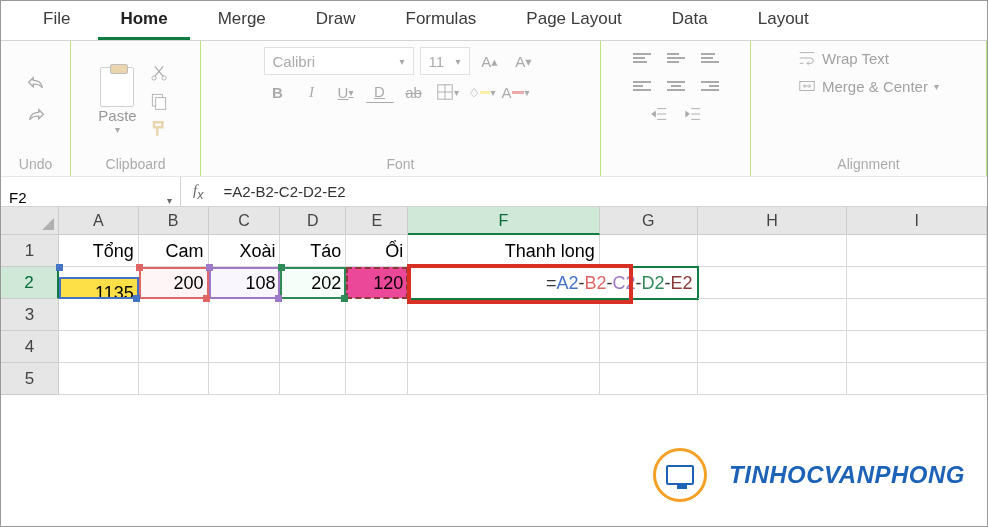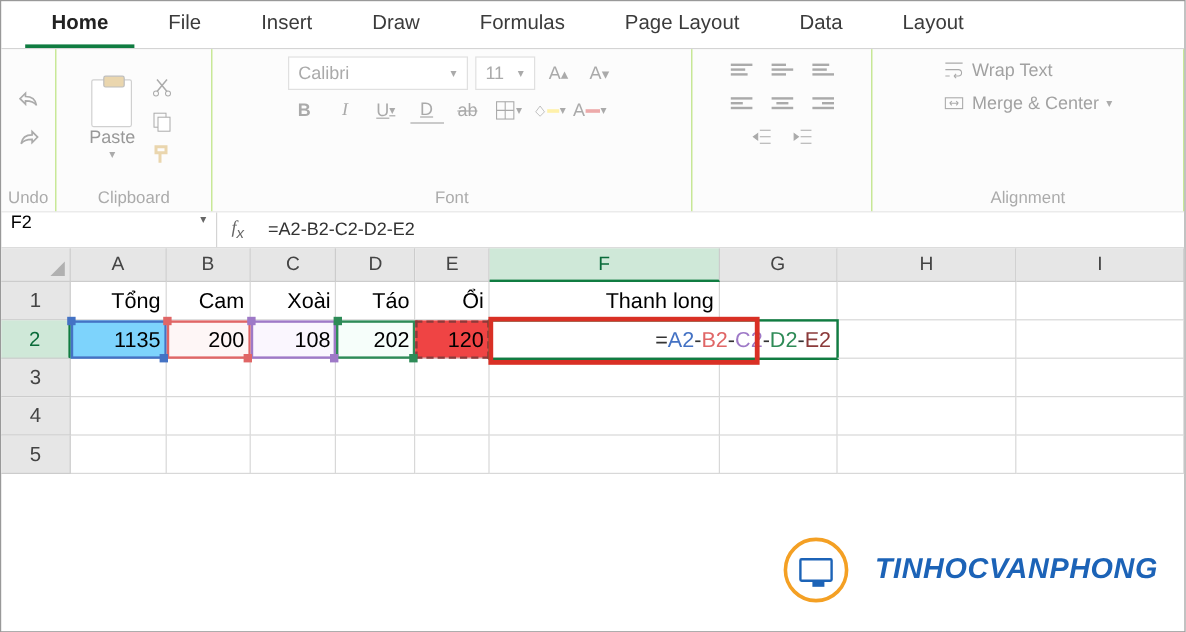--- a/index.html
+++ b/index.html
@@ -36,21 +36,21 @@
 .tool.i { font-style: italic; font-family: Georgia, serif; }
 .tool.u { text-decoration: underline; }
 .underline-bar { width: 16px; height: 3px; }
 .align-ic { display: flex; flex-direction: column; gap: 2px; }
 .align-ic span { display: block; width: 18px; height: 2px; background: #666; }
 
 .wrap-text-btn, .merge-btn { display: flex; align-items: center; gap: 6px; font-size: 15px; color: #555; padding: 2px 6px; }
 
 
 .formula-bar { display: flex; height: 30px; border-bottom: 1px solid #d4d4d4; align-items: center; font-size: 15px; }
-.name-box { width: 180px; border-right: 1px solid #d4d4d4; padding: 0 8px; display: flex; justify-content: space-between; align-items: flex-start; height: 100%; }
+.name-box { width: 180px; border-right: 1px solid #d4d4d4; padding: 0 8px; display: flex; justify-content: space-between; align-items: flex-end; height: 100%; }
 .fx { padding: 0 12px; font-style: italic; color: #666; font-family: Georgia, serif; }
 .formula-input { flex: 1; padding: 0 8px; color: #333; }
 
 
 .grid { position: relative; }
 .col-headers { display: flex; height: 28px; }
 .corner { width: 58px; height: 28px; background: #e6e6e6; border-right: 1px solid #ccc; border-bottom: 1px solid #ccc; position: relative; }
 .corner::after { content:""; position:absolute; right:4px; bottom:4px; border-left:12px solid transparent; border-bottom:12px solid #b0b0b0; }
 .ch { background: #e6e6e6; border-right: 1px solid #ccc; border-bottom: 1px solid #ccc; text-align: center; font-size: 16px; color: #444; line-height: 28px; }
 .ch.sel { background: #cfe8d8; color: #0a6b3a; border-bottom: 2px solid #107c41; }
@@ -59,25 +59,25 @@
 .rh { width: 58px; background: #e6e6e6; border-right: 1px solid #ccc; border-bottom: 1px solid #ccc; text-align: center; font-size: 17px; color: #444; line-height: 32px; }
 .rh.sel { background: #cfe8d8; color: #0a6b3a; border-right: 2px solid #107c41; }
 .cell { border-right: 1px solid #d8d8d8; border-bottom: 1px solid #d8d8d8; font-size: 18px; padding: 2px 4px; line-height: 28px; white-space: nowrap; overflow: visible; text-align: right; }
 .cell.r { text-align: right; }
 
 
 .cA { width: 80px; } .cB { width: 70px; } .cC { width: 72px; } .cD { width: 66px; } .cE { width: 62px; }
 .cF { width: 192px; } .cG { width: 98px; } .cH { width: 150px; } .cI { width: 140px; }
 
 
-.ref-A { outline: 2px solid #4472c4; outline-offset: -2px; background: #7dd3fc; }
+.ref-A { outline: 2px solid #4472c4; outline-offset: -2px; background: #fde047; margin-top: 10px; }
 .ref-B { outline: 2px solid #e06666; outline-offset: -2px; background: #fef6f6; }
 .ref-C { outline: 2px solid #9e79c7; outline-offset: -2px; background: #faf6fe; }
 .ref-D { outline: 2px solid #2e8b57; outline-offset: -2px; background: #f6fefa; }
-.ref-E { outline: 2px dashed #8b3a3a; outline-offset: -2px; background: #ef4444; }
+.ref-E { outline: 2px dashed #8b3a3a; outline-offset: -2px; background: #ec4899; }
 .handle { position: absolute; width: 7px; height: 7px; }
 .h-A { background:#4472c4; } .h-B { background:#e06666; } .h-C { background:#9e79c7; } .h-D { background:#2e8b57; }
 
 .edit-cell { outline: 2px solid #107c41; outline-offset: -1px; }
 .formula-tok { font-family: "Segoe UI", Arial, sans-serif; }
 .tok-A { color:#4472c4; } .tok-B { color:#e06666; } .tok-C { color:#9e79c7; } .tok-D { color:#2e8b57; } .tok-E { color:#8b3a3a; }
 .eq-op { color:#333; }
 
 .red-box { position: absolute; border: 4px solid #d93025; pointer-events: none; }
 
@@ -85,32 +85,32 @@
 .watermark { position: absolute; right: 22px; bottom: 24px; display: flex; align-items: center; gap: 22px; }
 .wm-circle { width: 54px; height: 54px; border: 3px solid #f4a024; border-radius: 50%; display:flex; align-items:center; justify-content:center; }
 .wm-screen { width: 28px; height: 20px; border: 2px solid #1c63b7; border-radius: 2px; position: relative; }
 .wm-screen::after { content:""; position:absolute; left:9px; bottom:-6px; width:10px; height:4px; background:#1c63b7; }
 .wm-text { font-weight: 800; font-style: italic; font-size: 24px; color: #1c63b7; letter-spacing: 0.5px; }
 </style>
 </head>
 <body>
 
 <div class="ribbon-tabs">
+  <div class="tab">File</div>
   <div class="tab active">Home</div>
-  <div class="tab">File</div>
-  <div class="tab">Insert</div>
+  <div class="tab">Merge</div>
   <div class="tab">Draw</div>
   <div class="tab">Formulas</div>
   <div class="tab">Page Layout</div>
   <div class="tab">Data</div>
   <div class="tab">Layout</div>
 </div>
 
 <div class="ribbon">
-  <div class="group" style="width:46px">
+  <div class="group" style="width:70px">
     <div class="group-body undo-col">
       <div class="tool">
           <svg class="ic" viewBox="0 0 24 24">
             <path d="M9 14l-5-5 5-5v3c5 0 9 2 10 8-2-3-5-4-10-4v3z" fill="none" stroke="#666" stroke-width="1.5"></path>
           </svg>
         </div>
       <div class="tool">
           <svg class="ic" viewBox="0 0 24 24">
             <path d="M15 14l5-5-5-5v3c-5 0-9 2-10 8 2-3 5-4 10-4v3z" fill="none" stroke="#666" stroke-width="1.5"></path>
           </svg>

